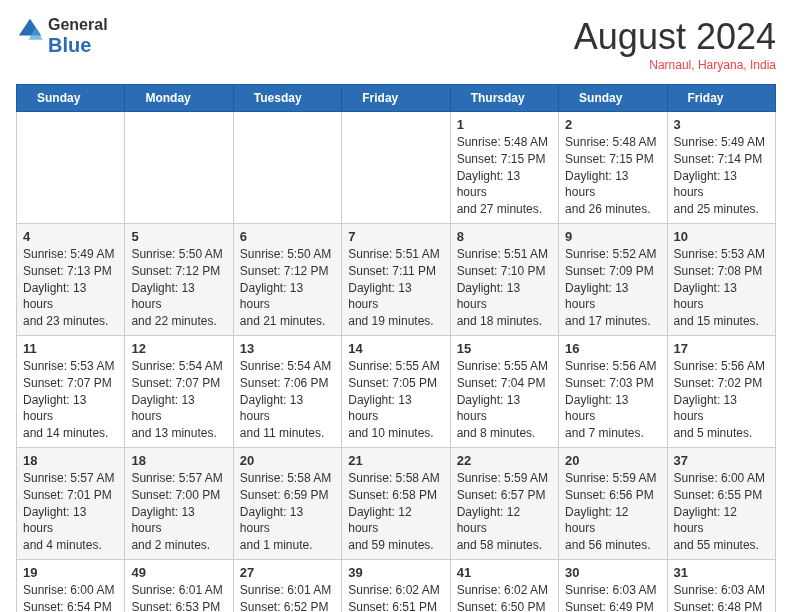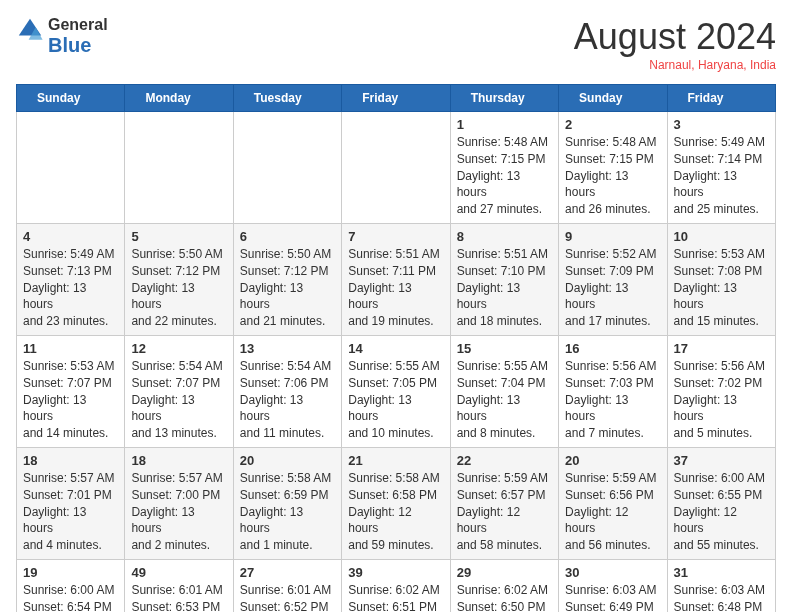--- a/index.html
+++ b/index.html
@@ -329,21 +329,21 @@
 and 50 minutes.</div>
         </td>
         <td>
           <span class="day-number">39</span>
           <div class="day-info" style="white-space: pre-line;">Sunrise: 6:02 AM
 Sunset: 6:51 PM
 Daylight: 12 hours
 and 49 minutes.</div>
         </td>
         <td>
-          <span class="day-number">29</span>
+          <span class="day-number">41</span>
           <div class="day-info" style="white-space: pre-line;">Sunrise: 6:02 AM
 Sunset: 6:50 PM
 Daylight: 12 hours
 and 47 minutes.</div>
         </td>
         <td>
           <span class="day-number">30</span>
           <div class="day-info" style="white-space: pre-line;">Sunrise: 6:03 AM
 Sunset: 6:49 PM
 Daylight: 12 hours

